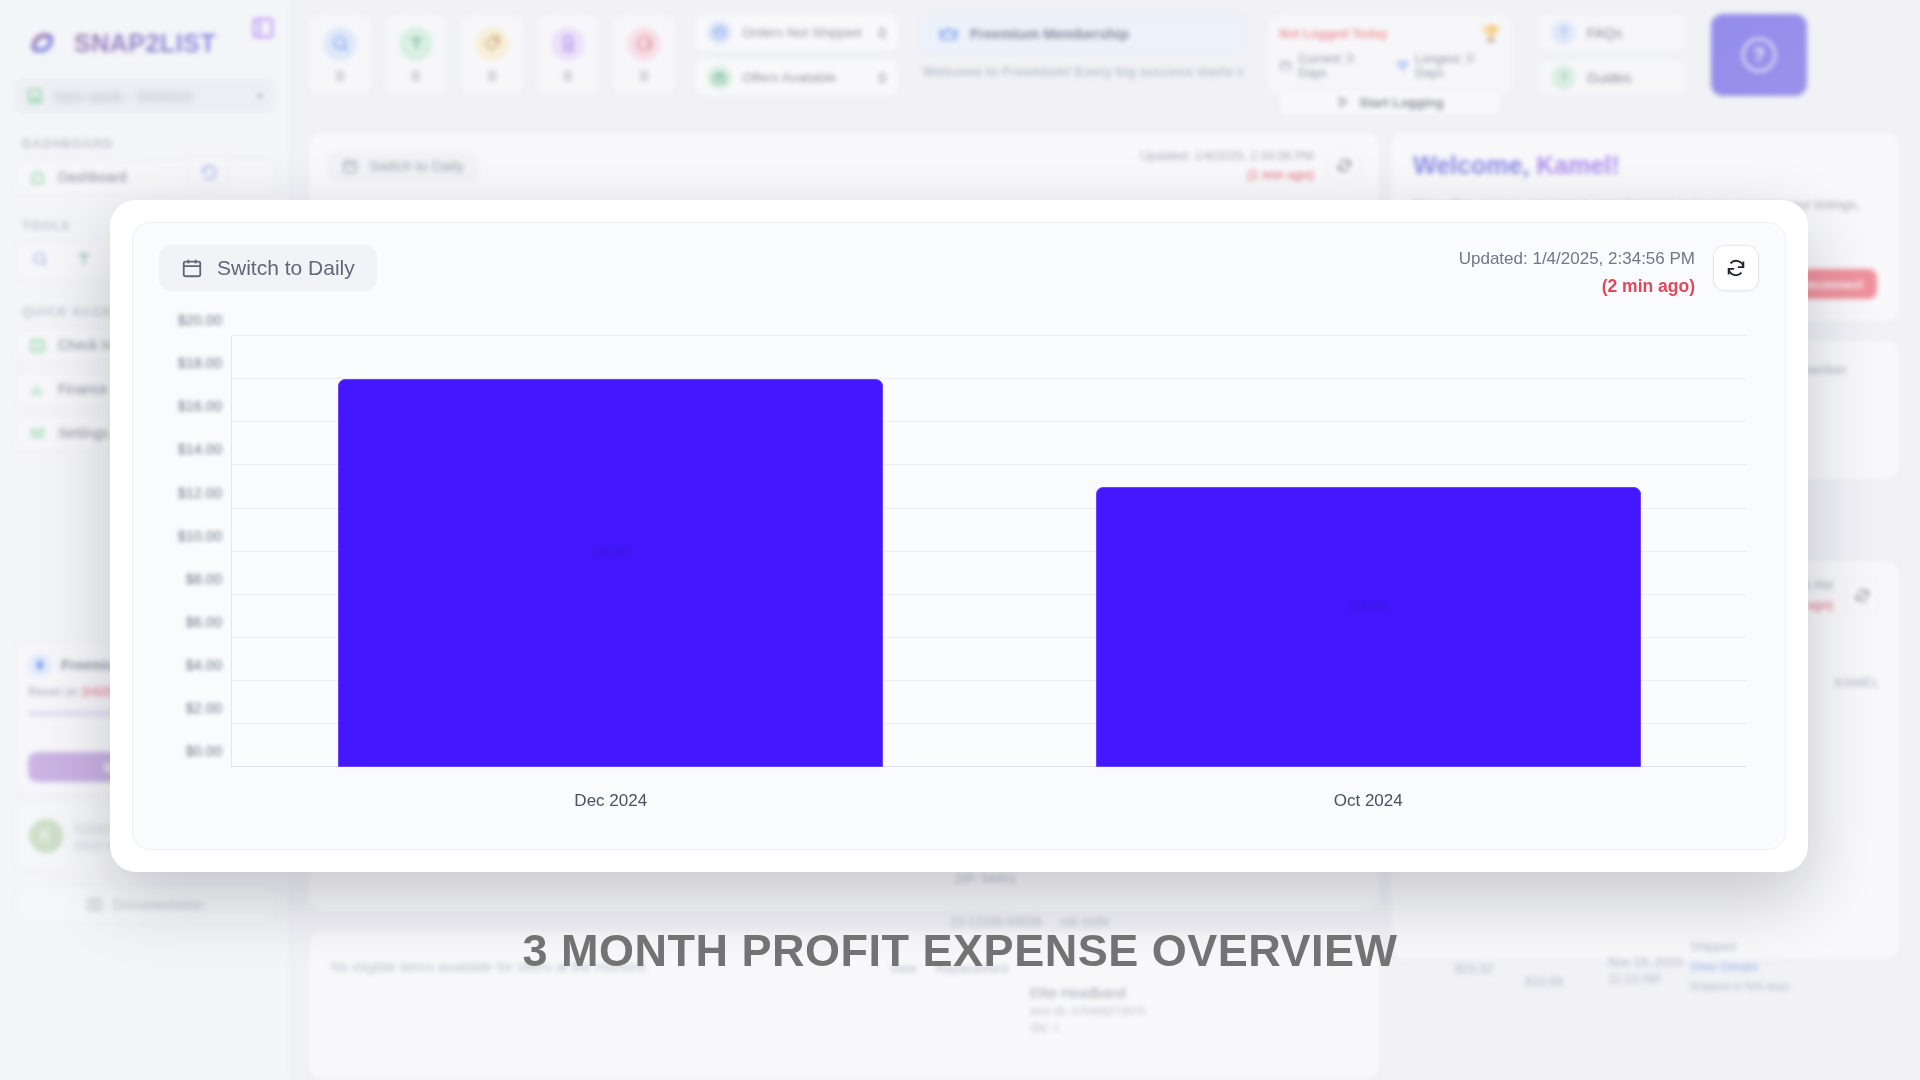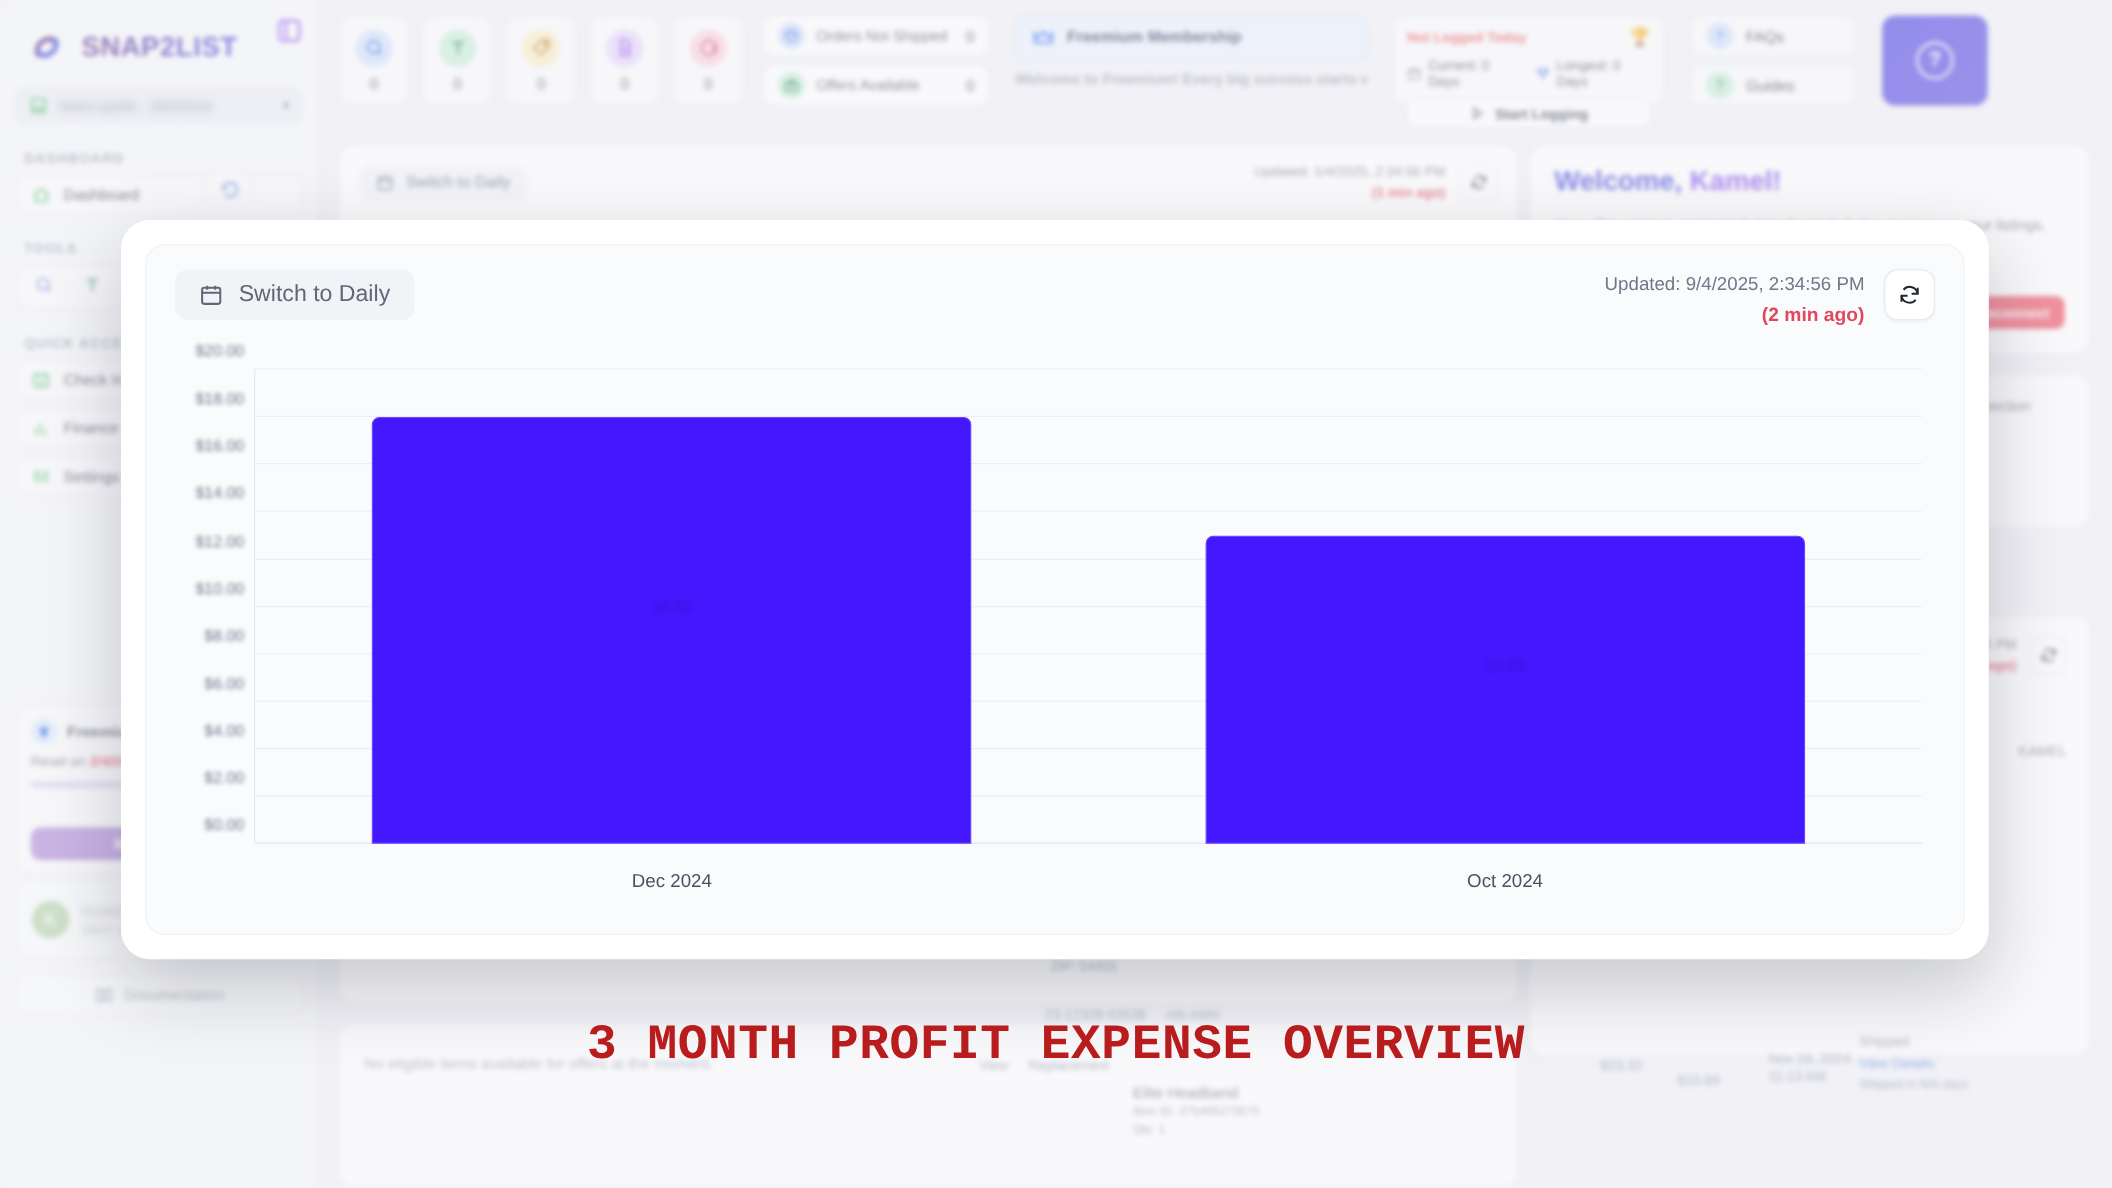--- a/index.html
+++ b/index.html
@@ -273,22 +273,22 @@
   }
   .xtick {
     position: absolute; bottom: 18px; transform: translateX(-50%);
     font-size: 17px; color: #4b5162;
   }
 
   
   #caption {
     position: absolute; left: 0; right: 0; top: 925px;
     text-align: center;
-    font-family: Liberation Mono, monospace;
-    font-size: 45px; font-weight: bold; color: #b91c1c;
+    font-family: Liberation Sans, sans-serif;
+    font-size: 45px; font-weight: bold; color: #737373;
     letter-spacing: .5px;
     z-index: 50;
   }
 </style>
 </head>
 <body>
 
 <div id="app">
 
   <div id="bg-layer">
@@ -627,21 +627,21 @@
       <div class="m-head">
         <div class="m-pill">
           <svg width="22" height="22" viewBox="0 0 24 24" fill="none" stroke="#5f6778" stroke-width="2">
               <rect x="3" y="5" width="18" height="16" rx="2"></rect>
               <path d="M8 3v4M16 3v4M3 10h18"></path>
             </svg>
           <span>Switch to Daily</span>
         </div>
         <div class="m-upd">
           <div class="m-upd-text">
-            <div>Updated: 9/4/2025, 2:34:56 PM</div>
+            <div>Updated: 1/4/2025, 2:34:56 PM</div>
             <div class="m-ago">(2 min ago)</div>
           </div>
           <div class="m-refresh">
             <svg width="22" height="22" viewBox="0 0 24 24" fill="none" stroke="#21262f" stroke-width="2">
               <path d="M20 11a8 8 0 0 0-14-4M4 13a8 8 0 0 0 14 4"></path>
                 <path d="M20 5v6h-6M4 19v-6h6"></path>
             </svg>
           </div>
         </div>
       </div>

